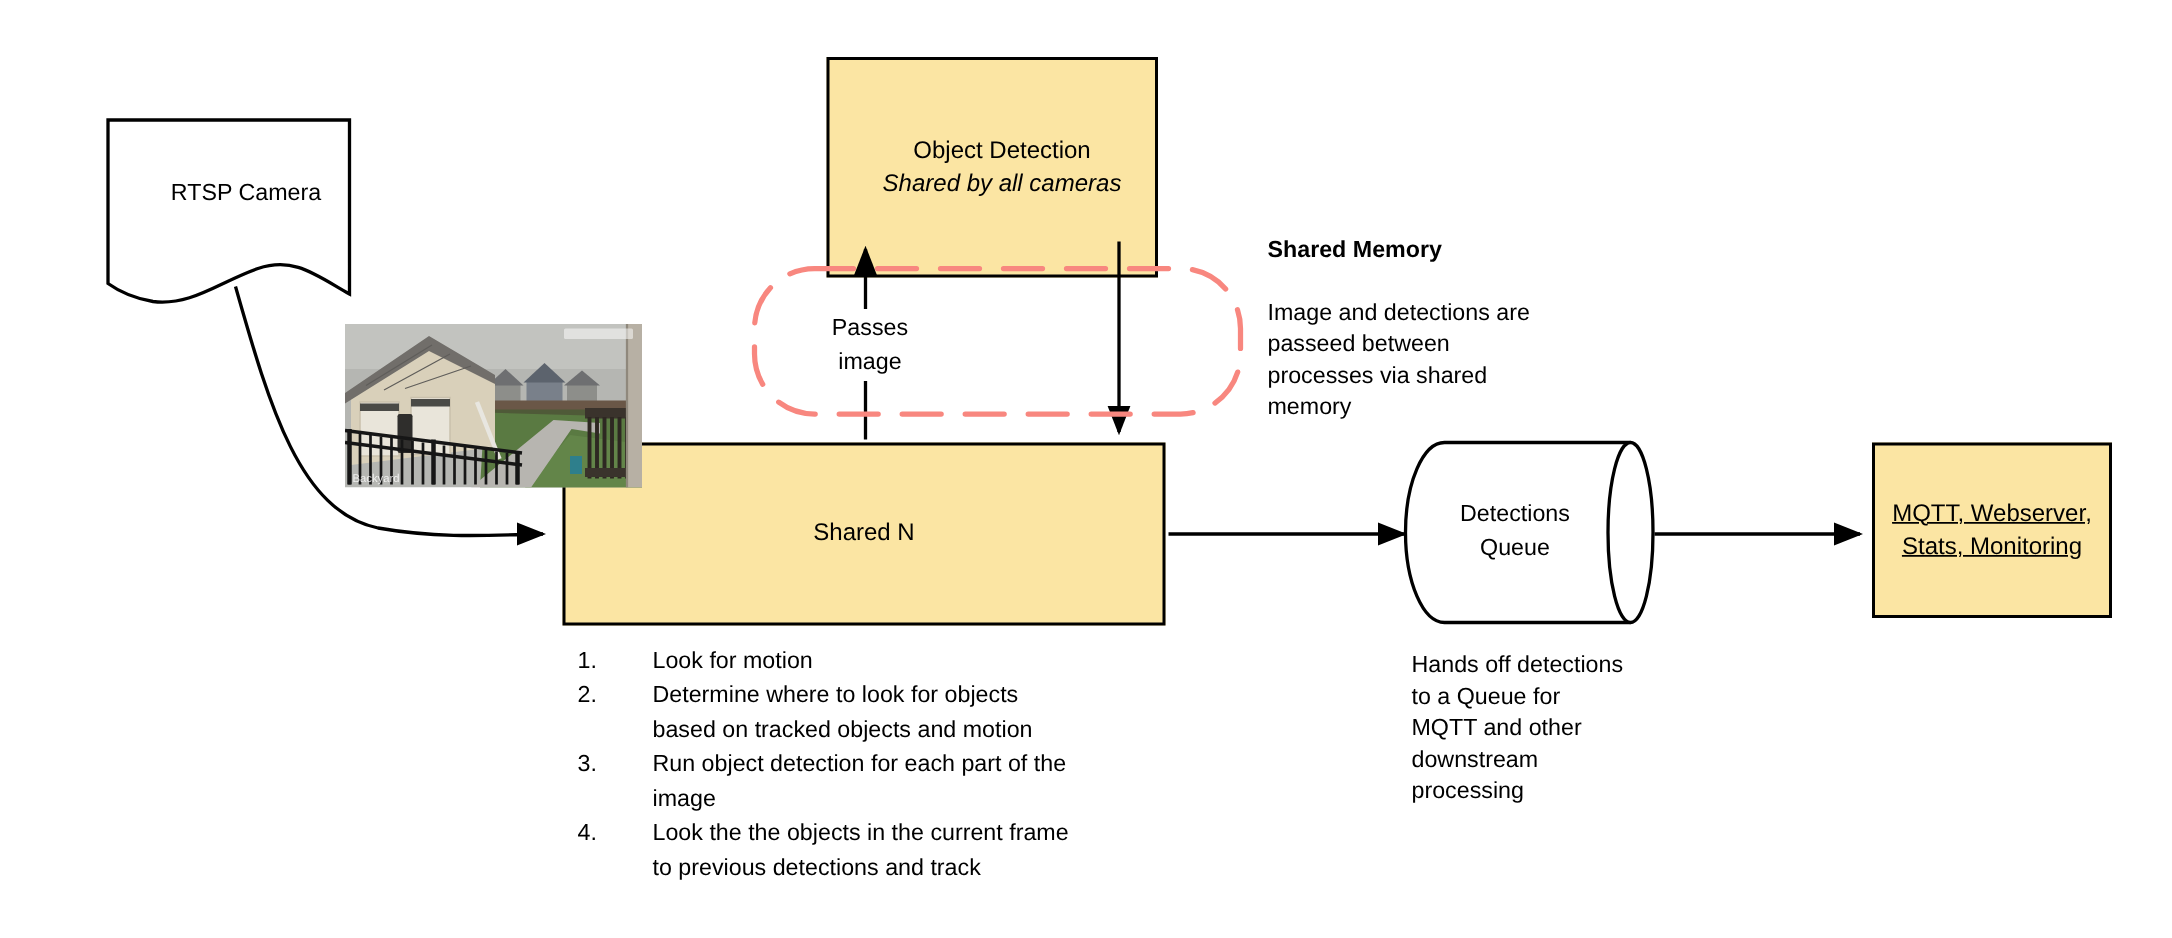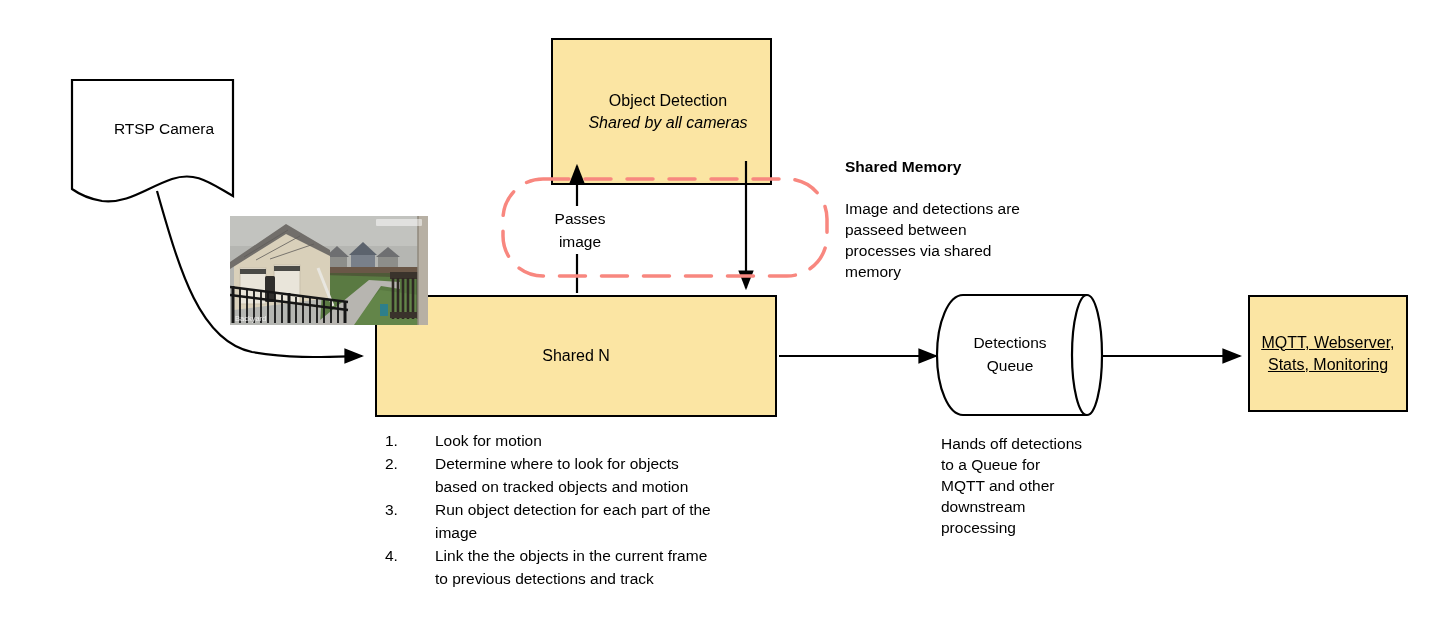--- a/index.html
+++ b/index.html
@@ -167,18 +167,18 @@
       <span class="step-text">Determine where to look for objects
 based on tracked objects and motion</span>
     </div>
     <div class="step-row">
       <span class="step-num">3.</span>
       <span class="step-text">Run object detection for each part of the
 image</span>
     </div>
     <div class="step-row">
       <span class="step-num">4.</span>
-      <span class="step-text">Link the the objects in the current frame
+      <span class="step-text">Look the the objects in the current frame
 to previous detections and track</span>
     </div>
   </div>
 
 </div>
 
 </body></html>

